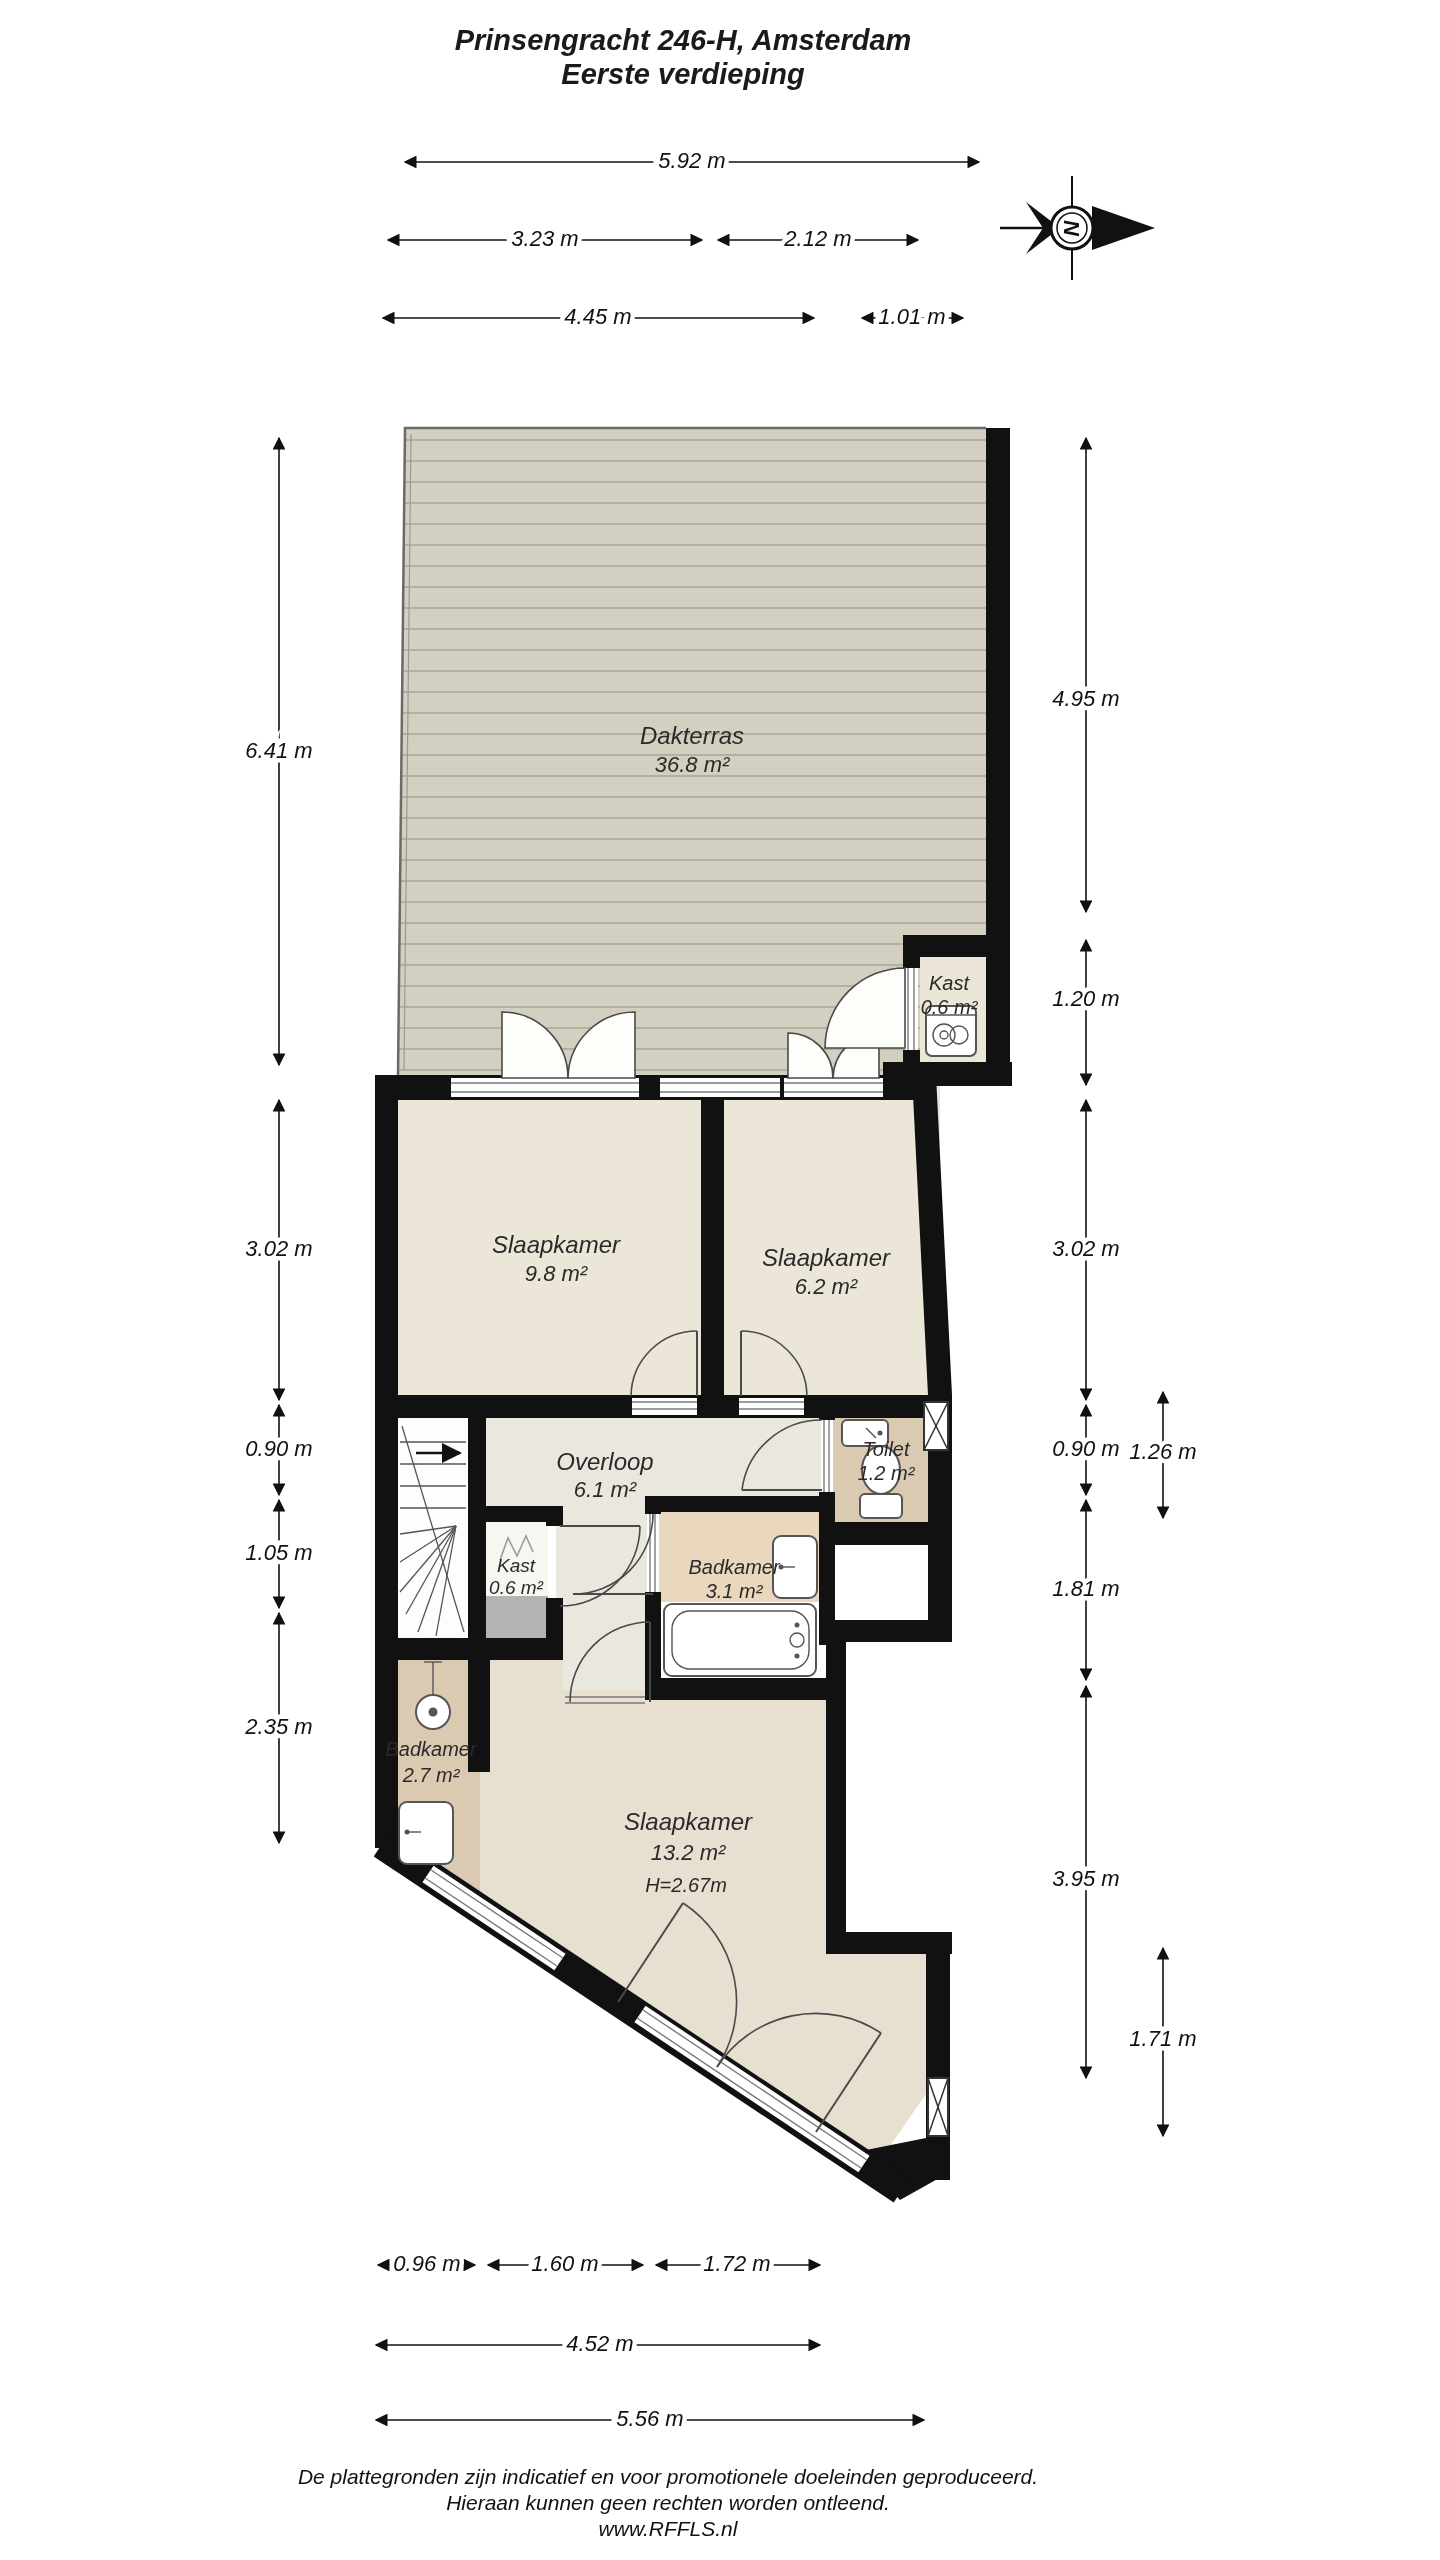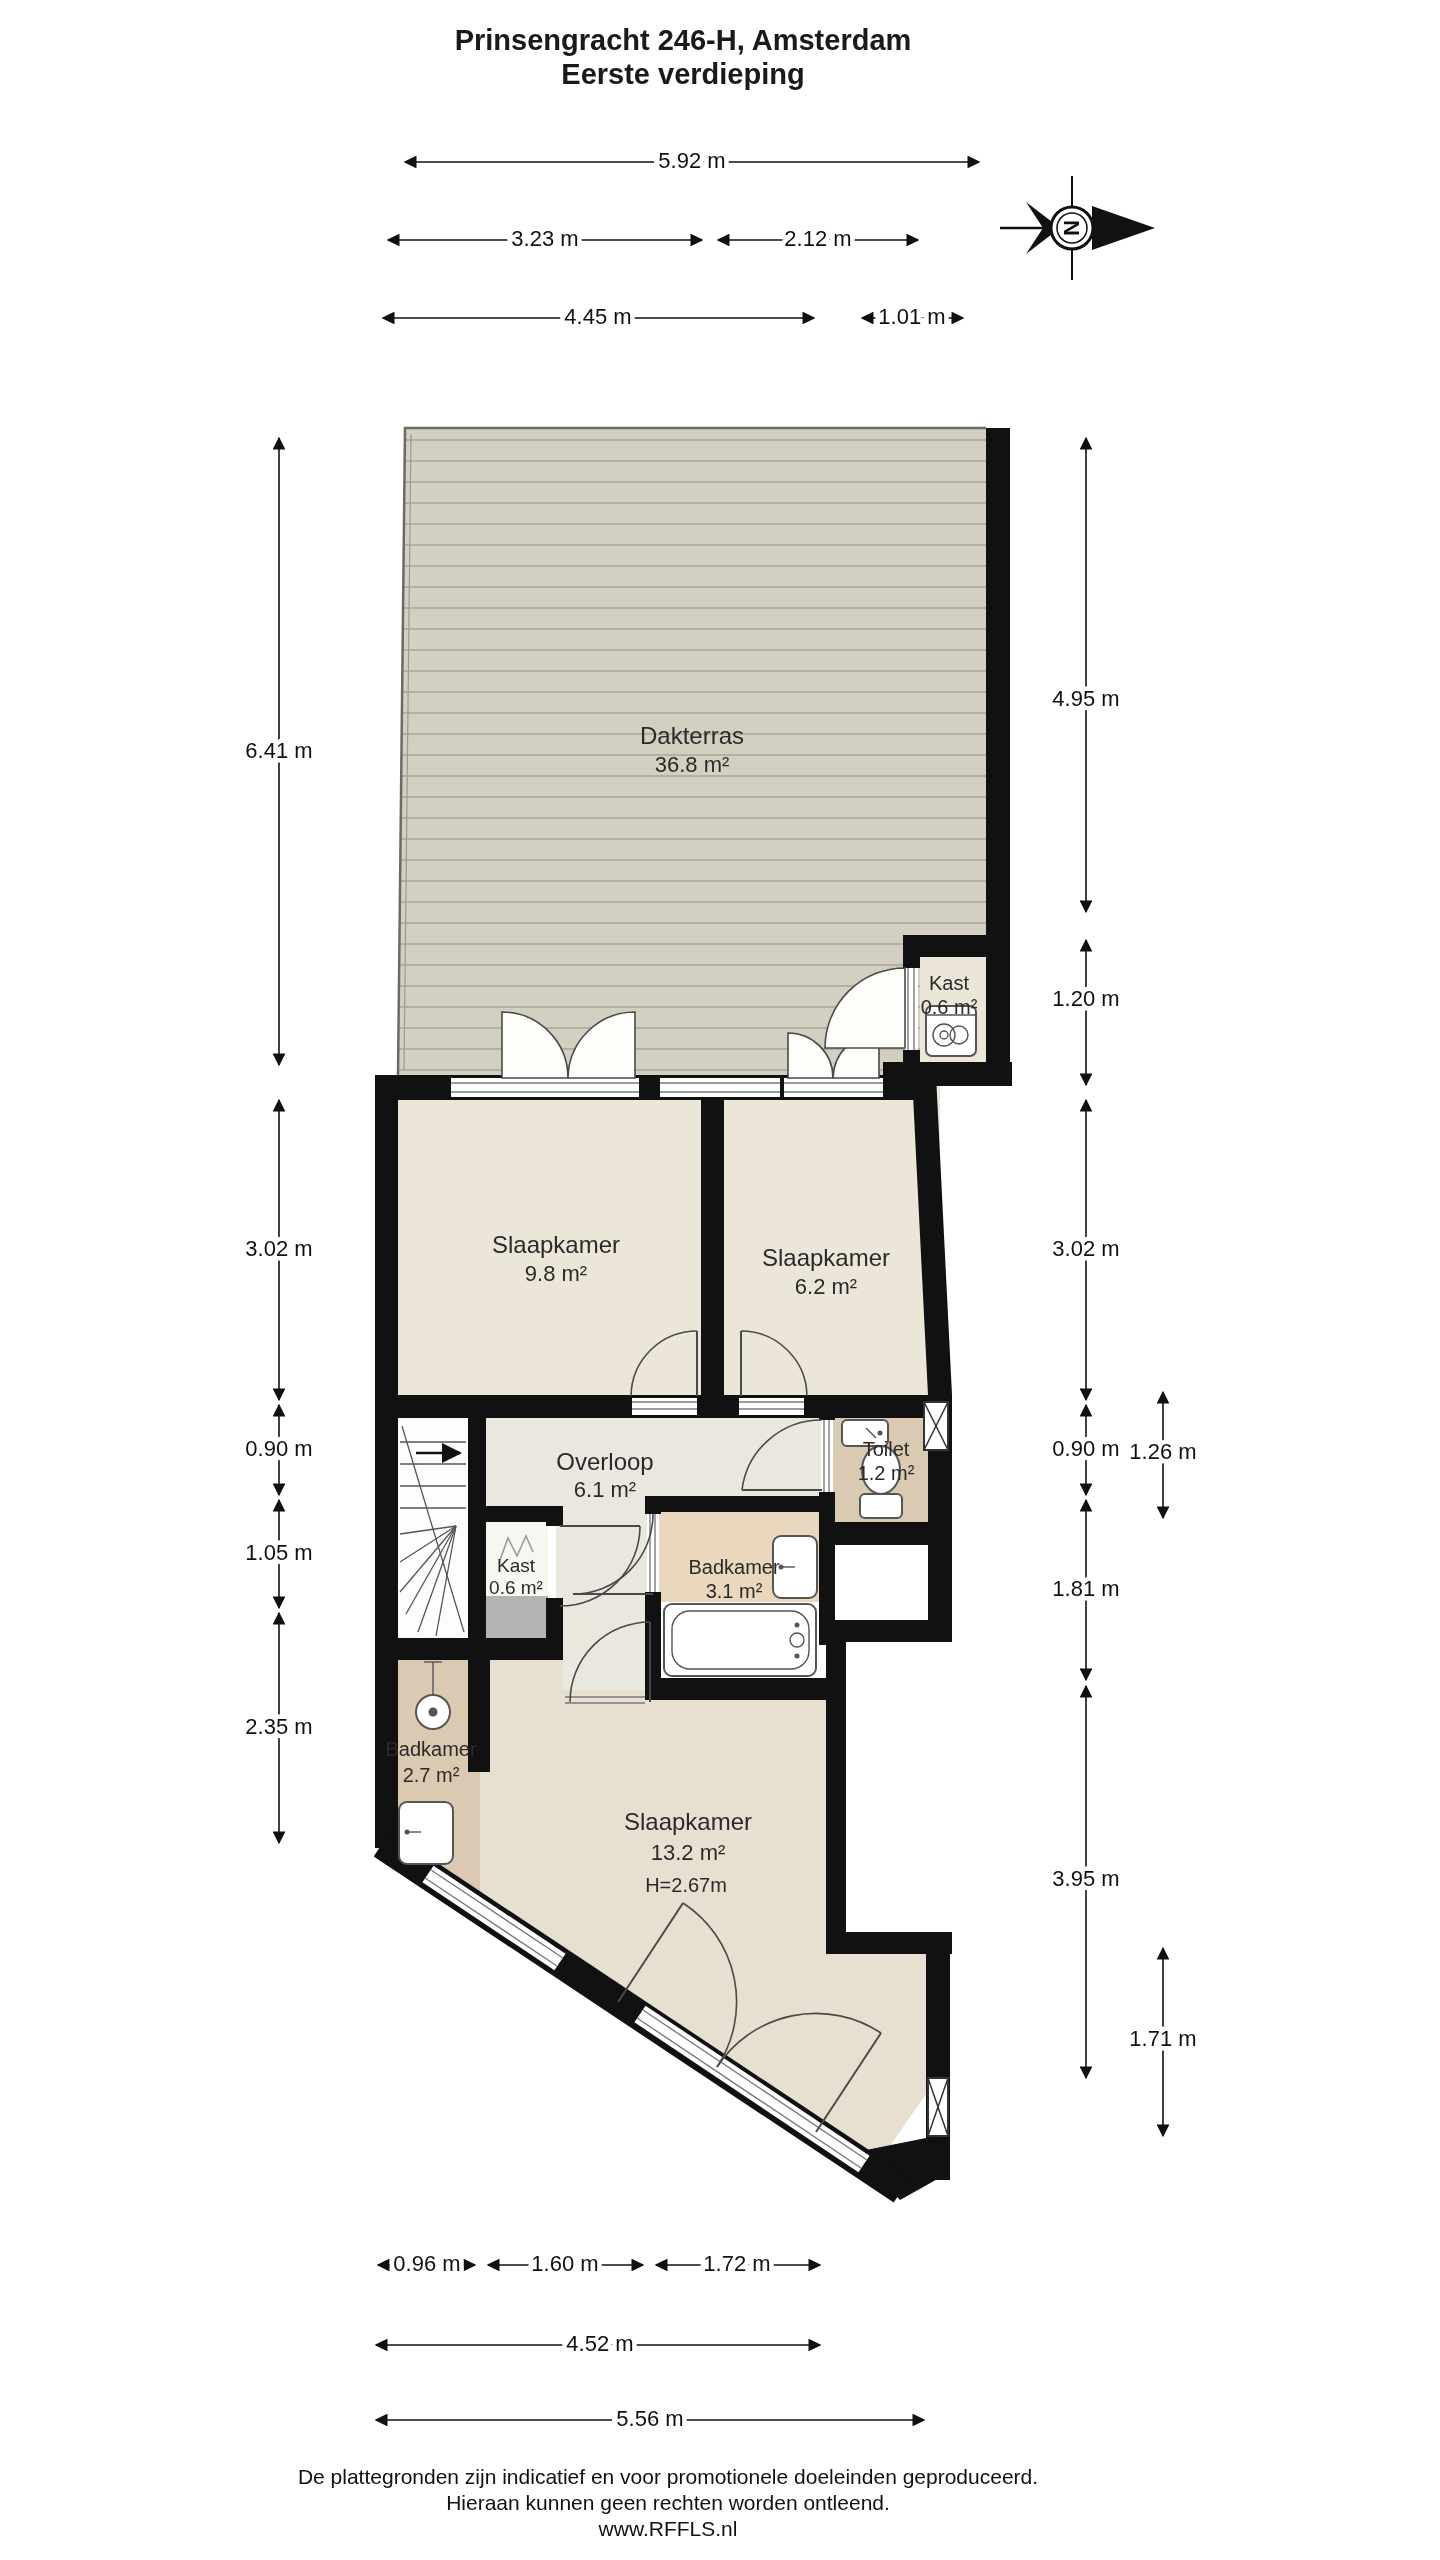--- a/index.html
+++ b/index.html
@@ -1,17 +1,17 @@
 <!DOCTYPE html>
 <html><head>
 <meta charset="utf-8">
 <style>
   html,body{margin:0;padding:0;background:#fff;}
   .page{position:relative;width:1440px;height:2560px;background:#ffffff;
-        font-family:"Liberation Sans", sans-serif;}
+        font-family:"Liberation Sans", sans-serif;font-style:italic;}
   svg{display:block;}
   .t-title{font-size:29px;font-weight:bold;text-anchor:middle;fill:#1a1a1a;}
   .rname{font-size:24px;text-anchor:middle;fill:#2a2a2a;}
   .rarea{font-size:22px;text-anchor:middle;fill:#2a2a2a;}
   .sm{font-size:20px;} .xs{font-size:19px;}
   .dim{font-size:22px;text-anchor:middle;fill:#111;stroke:#ffffff;stroke-width:9px;
        paint-order:stroke;dominant-baseline:middle;}
   .dimline{stroke:#111;stroke-width:1.6;}
   .door{fill:none;stroke:#4a4a4a;stroke-width:1.6;}
   .doorw{fill:#fdfdfa;stroke:#4a4a4a;stroke-width:1.6;}

